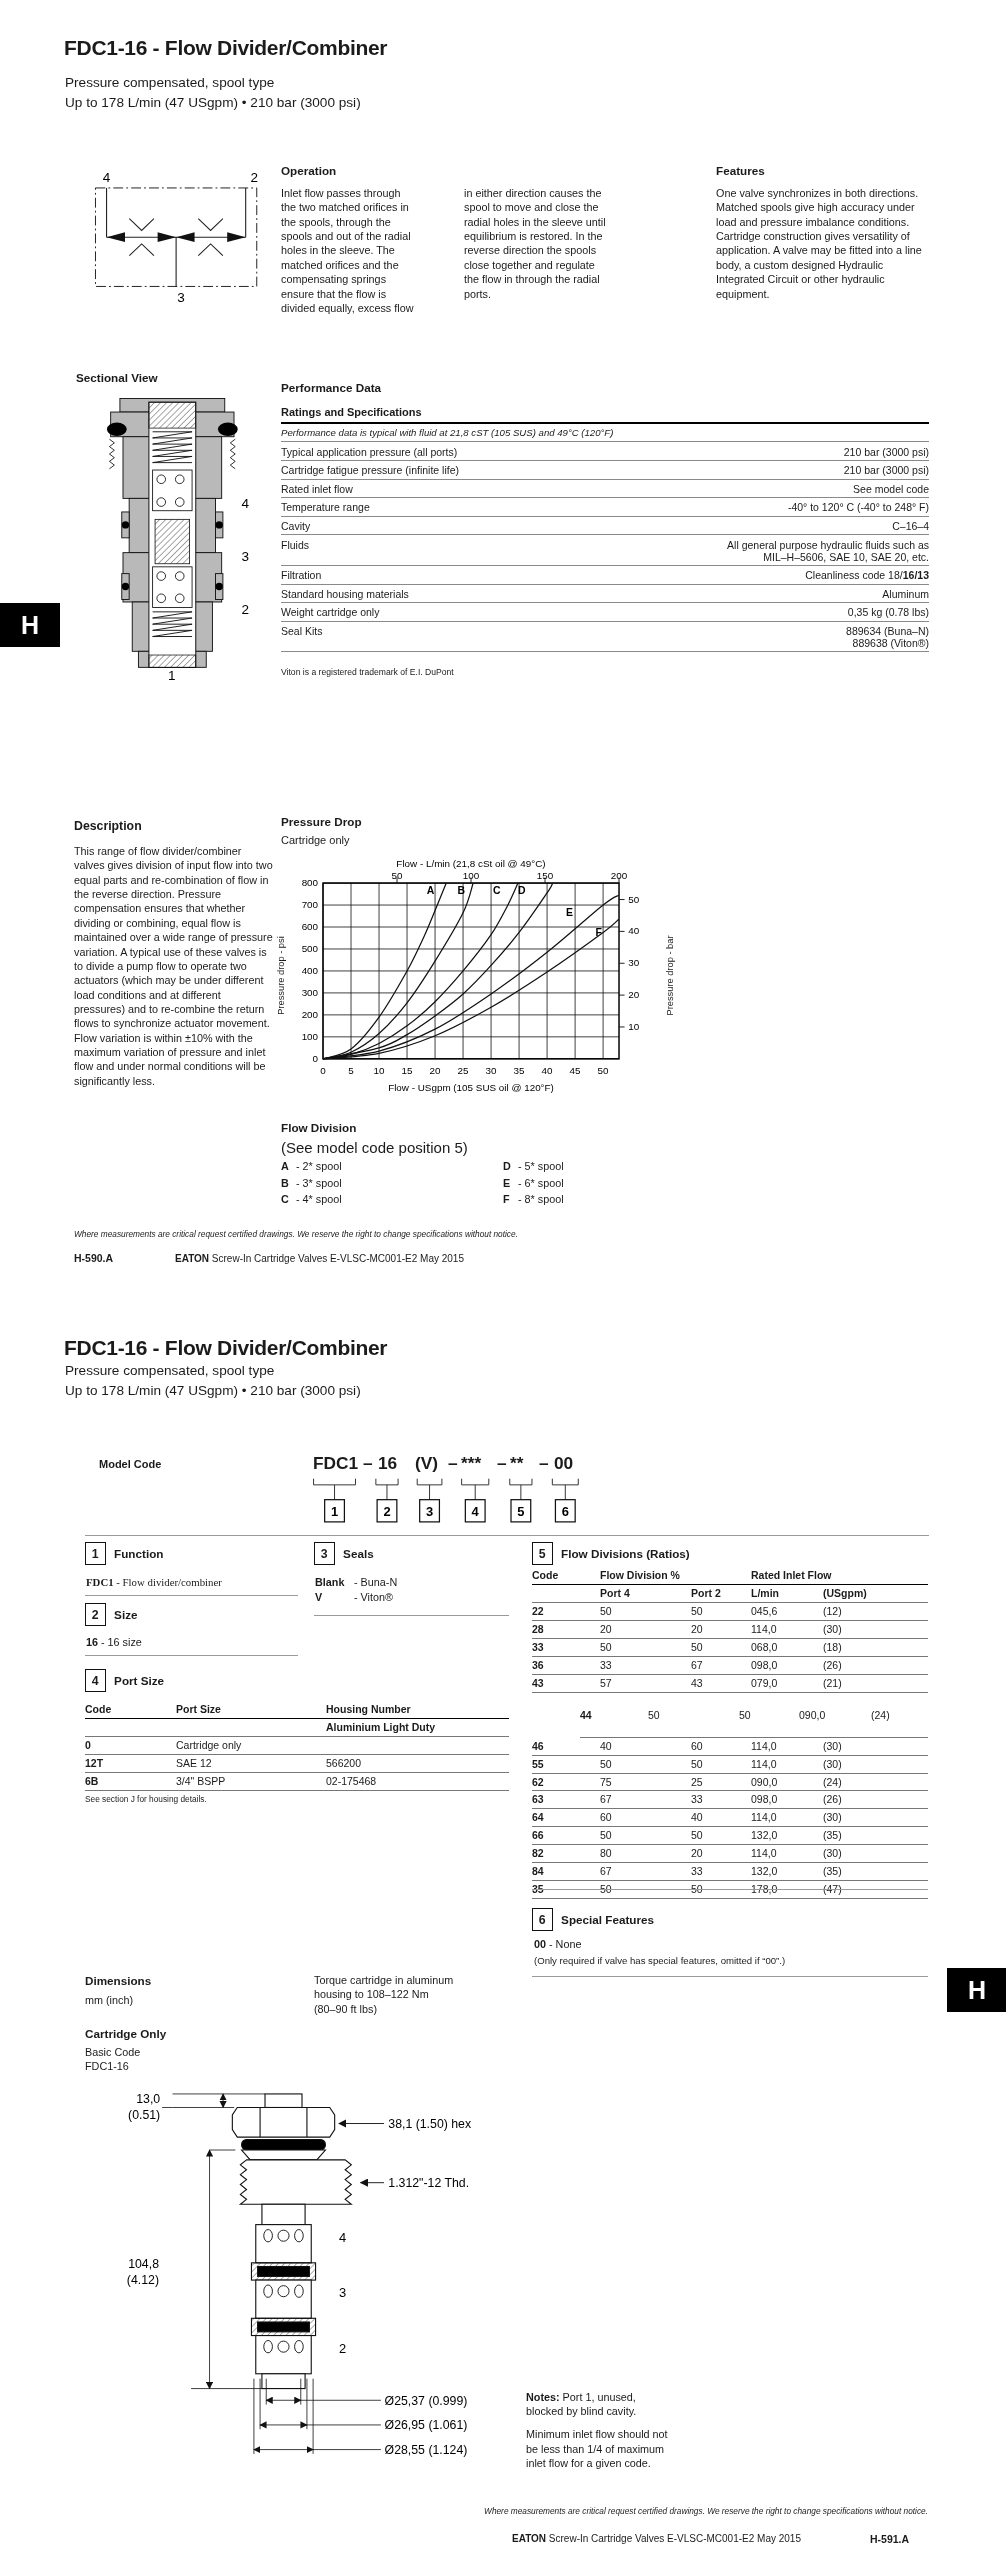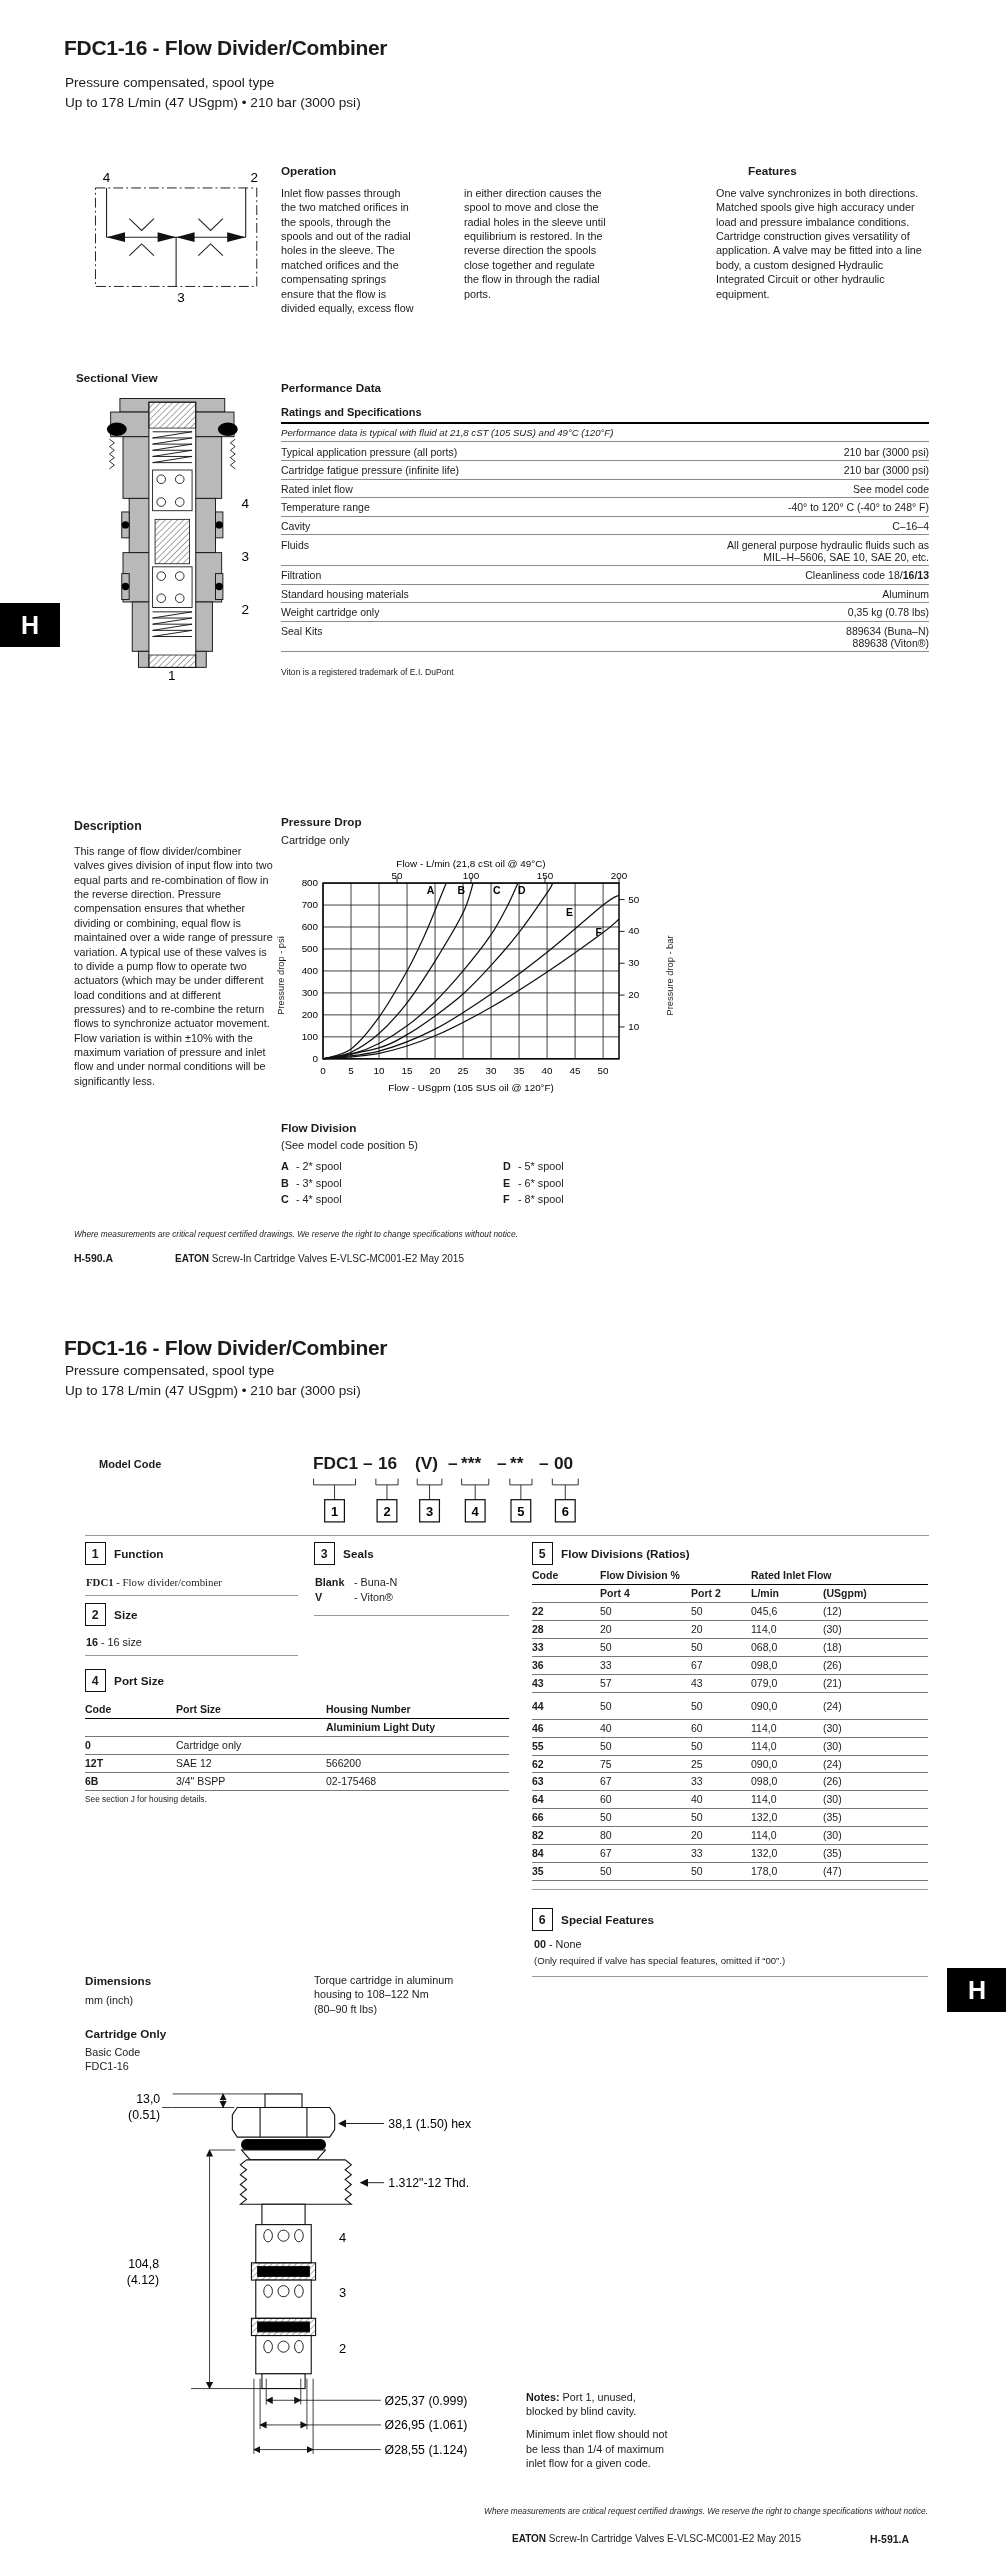--- a/index.html
+++ b/index.html
@@ -61,21 +61,21 @@
     <g stroke="#222" stroke-width="1.7" fill="none">
       <polyline points="197,105 217,124 237,105"></polyline>
       <polyline points="197,165 217,146 237,165"></polyline>
     </g>
   </svg>
 
   <div class="abs sh" style="left:281px;top:164px;">Operation</div>
   <div class="abs txt" style="left:464px;top:186px;width:143px;">in either direction causes the spool to move and close the radial holes in the sleeve until equilibrium is restored. In the reverse direction the spools close together and regulate the flow in through the radial ports.</div>
   <div class="abs txt" style="left:281px;top:186px;width:137px;">Inlet flow passes through the two matched orifices in the spools, through the spools and out of the radial holes in the sleeve. The matched orifices and the compensating springs ensure that the flow is divided equally, excess flow</div>
 
-  <div class="abs sh" style="left:748px;top:164px;">Features</div>
+  <div class="abs sh" style="left:716px;top:164px;">Features</div>
   <div class="abs txt" style="left:716px;top:186px;width:216px;">One valve synchronizes in both directions. Matched spools give high accuracy under load and pressure imbalance conditions. Cartridge construction gives versatility of application. A valve may be fitted into a line body, a custom designed Hydraulic Integrated Circuit or other hydraulic equipment.</div>
 
   <div class="abs sh" style="left:76px;top:371px;">Sectional View</div>
   <svg class="abs" style="left:86px;top:391px;" width="185" height="290" viewBox="0 0 300 470">
     <defs>
       <pattern id="hs" width="7" height="7" patternTransform="rotate(45)" patternUnits="userSpaceOnUse">
         <line x1="0" y1="0" x2="0" y2="7" stroke="#333" stroke-width="1.4"></line>
       </pattern>
     </defs>
     <g fill="#b9b9b9" stroke="#111" stroke-width="1.5">
@@ -257,21 +257,21 @@
       <text x="395.48296744890234" y="60.524999999999984" text-anchor="middle" font-size="17" font-weight="bold">D</text>
       <path d="M73,327C88.14004542013626,324.921875,133.56018168054504,322.546875,163.84027252081756,314.53125C194.12036336109009,306.515625,224.40045420136258,294.34375,254.6805450416351,278.90625C284.9606358819076,263.46875,315.24072672218017,242.6875,345.5208175624527,221.90625C375.8009084027252,201.125,406.0809992429977,178.265625,436.3610900832702,154.21875C466.6411809235427,130.171875,507.82210446631336,93.0625,527.2013626040878,77.625C546.5806207418622,62.1875,548.3974261922785,64.265625,552.6366389099167,61.59374999999999" fill="none" stroke="#111" stroke-width="2"></path>
       <text x="472.69719909159727" y="96.14999999999998" text-anchor="middle" font-size="17" font-weight="bold">E</text>
       <path d="M73,327C88.14004542013626,325.515625,133.56018168054504,324.328125,163.84027252081756,318.09375C194.12036336109009,311.859375,224.40045420136258,302.0625,254.6805450416351,289.59375C284.9606358819076,277.125,315.24072672218017,260.5,345.5208175624527,243.28125C375.8009084027252,226.0625,406.0809992429977,206.46875,436.3610900832702,186.28125C466.6411809235427,166.09375,507.82210446631336,136.40625,527.2013626040878,122.15625C546.5806207418622,107.90625,548.3974261922785,104.34375000000001,552.6366389099167,100.78125000000001" fill="none" stroke="#111" stroke-width="2"></path>
       <text x="519.9341408024225" y="128.21249999999998" text-anchor="middle" font-size="17" font-weight="bold">F</text>
     </svg>
   <div class="abs" style="left:276px;top:1031px;width:111px;text-align:center;font-size:9.3px;transform:rotate(-90deg);transform-origin:0 0;">Pressure drop - psi</div>
   <div class="abs" style="left:665px;top:1031px;width:111px;text-align:center;font-size:9.3px;transform:rotate(-90deg);transform-origin:0 0;">Pressure drop - bar</div>
 
   <div class="abs sh" style="left:281px;top:1121px;">Flow Division</div>
-  <div class="abs" style="left:281px;top:1139px;font-size:11px;text-align:center;">(See model code position 5)</div>
+  <div class="abs" style="left:281px;top:1139px;font-size:15px;text-align:center;">(See model code position 5)</div>
   <div id="fd-legend-1" class="abs" style="left:281px;top:1158px;">
       <div style="font-size: 10.8px; line-height: 1.55;"><span class="fd-letter">A</span>- 2* spool</div>
       <div style="font-size: 10.8px; line-height: 1.55;"><span class="fd-letter">B</span>- 3* spool</div>
       <div style="font-size: 10.8px; line-height: 1.55;"><span class="fd-letter">C</span>- 4* spool</div>
     </div>
   <div id="fd-legend-2" class="abs" style="left:503px;top:1158px;">
       <div style="font-size: 10.8px; line-height: 1.55;"><span class="fd-letter">D</span>- 5* spool</div>
       <div style="font-size: 10.8px; line-height: 1.55;"><span class="fd-letter">E</span>- 6* spool</div>
       <div style="font-size: 10.8px; line-height: 1.55;"><span class="fd-letter">F</span>- 8* spool</div>
     </div>
@@ -438,21 +438,21 @@
           <span>098,0</span>
           <span>(26)</span>
         </div>
         <div class="grid-row thin" style="grid-template-columns: 68px 91px 60px 72px 1fr; padding: 2.5px 0px;">
           <span class="b">43</span>
           <span>57</span>
           <span>43</span>
           <span>079,0</span>
           <span>(21)</span>
         </div>
-        <div class="grid-row thin" style="grid-template-columns: 68px 91px 60px 72px 1fr; padding: 7px 0px;">
+        <div class="grid-row thin" style="grid-template-columns: 68px 91px 60px 72px 1fr; padding: 16px 0px; margin-left: 48px;">
           <span class="b">44</span>
           <span>50</span>
           <span>50</span>
           <span>090,0</span>
           <span>(24)</span>
         </div>
         <div class="grid-row thin" style="grid-template-columns: 68px 91px 60px 72px 1fr; padding: 2.5px 0px;">
           <span class="b">46</span>
           <span>40</span>
           <span>60</span>

